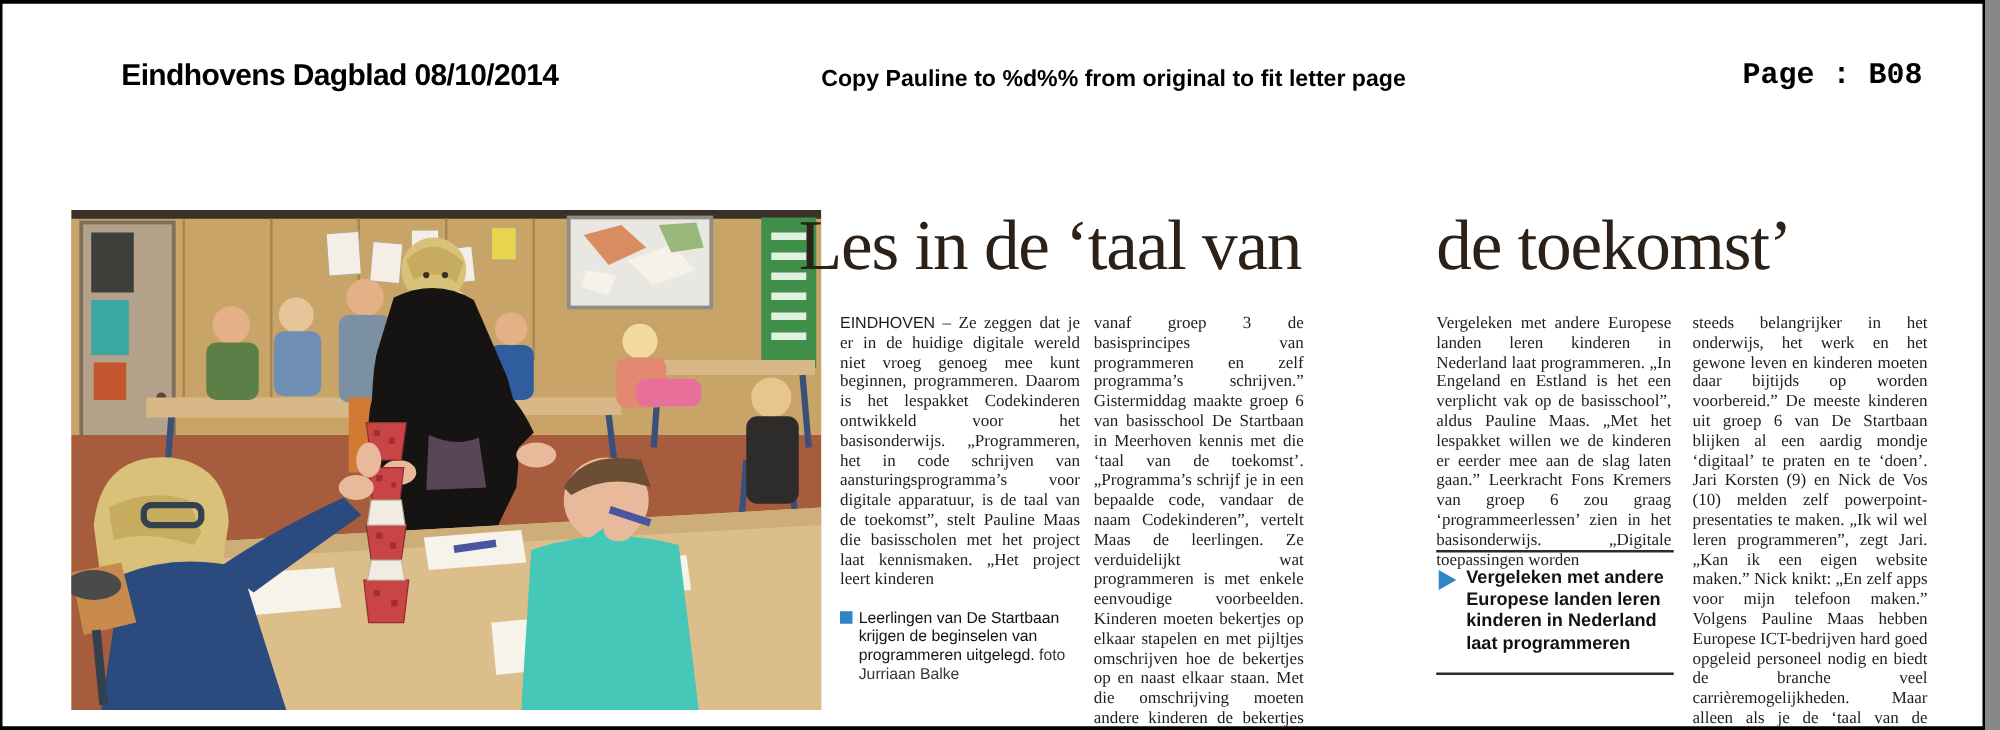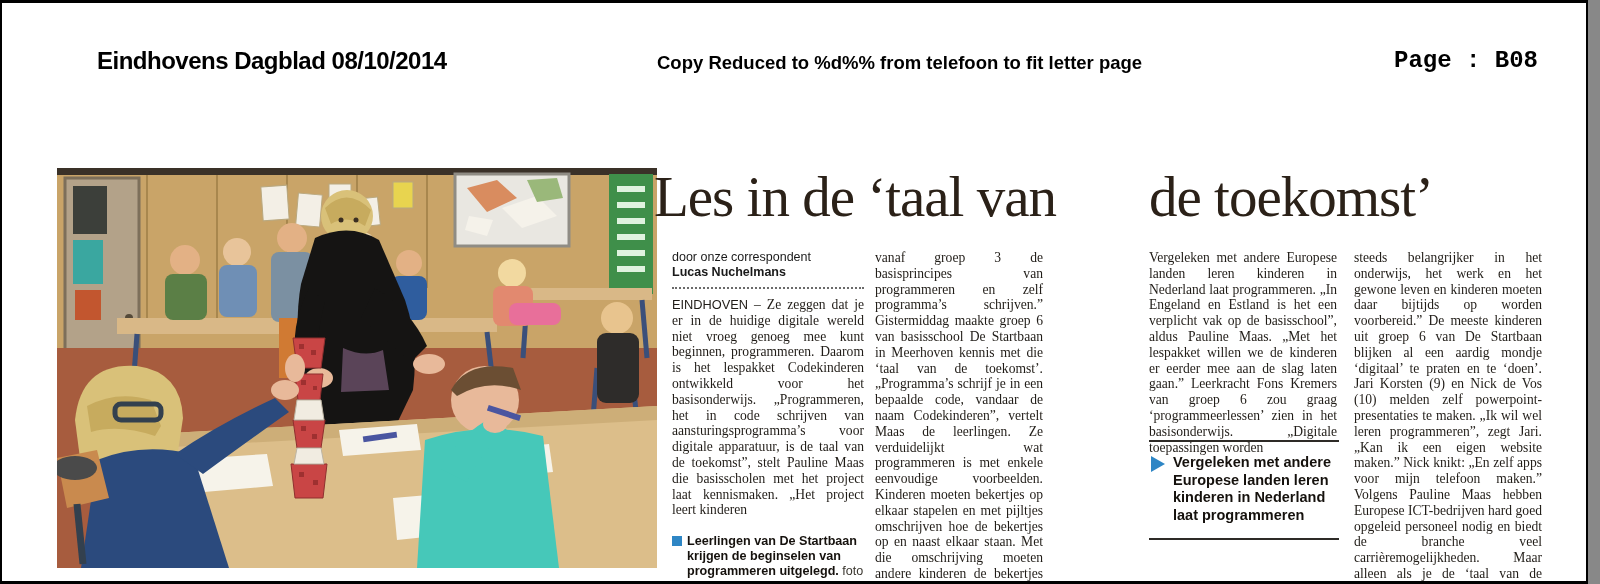--- a/index.html
+++ b/index.html
@@ -16,54 +16,54 @@
   .hdr-center{position:absolute;left:655px;top:49px;font-family:"Liberation Sans",sans-serif;
     font-weight:bold;font-size:18.5px;color:#000;}
   .hdr-right{position:absolute;left:1392px;top:44px;font-family:Liberation Mono, monospace;
     font-weight:bold;font-size:24px;color:#000;}
   
   .photo{position:absolute;left:55px;top:165px;width:600px;height:400px;overflow:hidden;background:#c9a96e;}
   .photo svg{display:block;}
   
   .headline{position:absolute;top:163px;font-size:57px;line-height:62px;
     font-family:"Liberation Serif",serif;color:#2b2118;letter-spacing:-1px;white-space:nowrap;}
-  .hl1{left:652px;} .hl2{left:1147px;text-align:center;}
+  .hl1{left:637px;} .hl2{left:1147px;text-align:center;}
   
   .col{position:absolute;top:247px;font-size:13.6px;line-height:15.8px;text-align:justify;color:#201c17;}
   .col p{margin:0;}
   .c1{left:670px;width:192px;}
   .c2{left:873px;width:168px;}
   .c3{left:1147px;width:188px;}
   .c4{left:1352px;width:188px;}
   .byline{font-family:"Liberation Sans",sans-serif;font-size:12.5px;line-height:15px;
     text-align:left;color:#1a1a1a;padding-bottom:7px;border-bottom:2px dotted #6a6a6a;margin-bottom:8px;}
   .byline .author{font-weight:bold;}
   .lead{font-weight:normal;font-family:"Liberation Sans",sans-serif;font-size:12.8px;}
   
   .caption{position:relative;margin-top:16px;padding-left:15px;font-family:"Liberation Sans",sans-serif;
     font-size:12.6px;line-height:15px;text-align:left;color:#15110d;}
   .cap-square{position:absolute;left:0;top:2px;width:10px;height:10px;background:#2E86C5;}
-  .cap-bold{font-weight:bold;}
+  .cap-bold{font-weight:normal;}
   .cap-credit{font-weight:normal;color:#3a362f;}
   
   .pullquote{position:absolute;left:1147px;top:437px;width:190px;
     border-top:2px solid #2e2b27;border-bottom:2px solid #2e2b27;
     padding:12px 0 14px 0;display:flex;align-items:flex-start;}
   .pq-arrow{width:0;height:0;border-top:8px solid transparent;border-bottom:8px solid transparent;
     border-left:14px solid #2E86C5;margin:2px 8px 0 2px;flex:none;}
   .pq-text{font-family:"Liberation Sans",sans-serif;font-weight:bold;font-size:14.5px;
     line-height:17.5px;color:#15110d;text-align:left;}
 </style>
 </head>
 <body>
 
 <div class="page">
 
   <div class="hdr-left">Eindhovens Dagblad 08/10/2014</div>
-  <div class="hdr-center">Copy Reduced to %d%% from telefoon to fit letter page</div>
+  <div class="hdr-center">Copy Pauline to %d%% from original to fit letter page</div>
   <div class="hdr-right">Page : B08</div>
 
   <div class="photo">
     <svg width="600" height="400" viewBox="0 0 600 400">
 
       <rect x="0" y="0" width="600" height="180" fill="#c9a468"></rect>
       <rect x="0" y="0" width="600" height="7" fill="#3a3128"></rect>
       <g stroke="#a8874e" stroke-width="2">
         <line x1="90" y1="7" x2="90" y2="150"></line>
           <line x1="160" y1="7" x2="160" y2="150"></line>
@@ -215,24 +215,20 @@
         <line x1="20" y1="336" x2="26" y2="396" stroke="#33404e" stroke-width="7"></line>
         <ellipse cx="18" cy="300" rx="22" ry="12" fill="#4a4a4a"></ellipse>
       </g>
     </svg>
   </div>
 
   <div class="headline hl1">Les in de ‘taal van</div>
   <div class="headline hl2">de toekomst’</div>
 
   <div class="col c1">
-    <div class="byline">
-      <div>door onze correspondent</div>
-      <div class="author">Lucas Nuchelmans</div>
-    </div>
     <p><span class="lead">EINDHOVEN</span><span> – Ze zeggen dat je er in de huidige digitale wereld niet vroeg genoeg mee kunt beginnen, programmeren. Daarom is het lespakket Codekinderen ontwikkeld voor het basisonderwijs. „Programmeren, het in code schrijven van aansturingsprogramma’s voor digitale apparatuur, is de taal van de toekomst”, stelt Pauline Maas die basisscholen met het project laat kennismaken. „Het project leert kinderen</span></p>
     <div class="caption">
       <span class="cap-square" style="background: rgb(46, 134, 197);"></span>
       <span class="cap-bold">Leerlingen van De Startbaan krijgen de beginselen van programmeren uitgelegd.</span>
       <span class="cap-credit">foto Jurriaan Balke</span>
     </div>
   </div>
 
   <div class="col c2">
     <p>vanaf groep 3 de basisprincipes van programmeren en zelf programma’s schrijven.” Gistermiddag maakte groep 6 van basisschool De Startbaan in Meerhoven kennis met die ‘taal van de toekomst’. „Programma’s schrijf je in een bepaalde code, vandaar de naam Codekinderen”, vertelt Maas de leerlingen. Ze verduidelijkt wat programmeren is met enkele eenvoudige voorbeelden. Kinderen moeten bekertjes op elkaar stapelen en met pijltjes omschrijven hoe de bekertjes op en naast elkaar staan. Met die omschrijving moeten andere kinderen de bekertjes precies hetzelfde kunnen neerzetten. „Die omschrijving is een ‘programma’”, zegt ze.</p>

